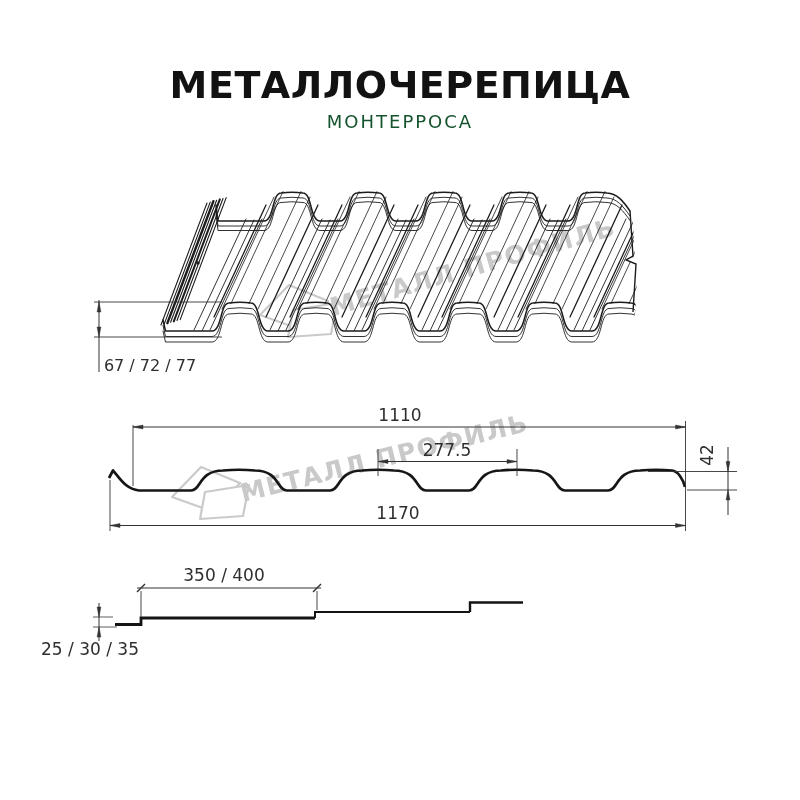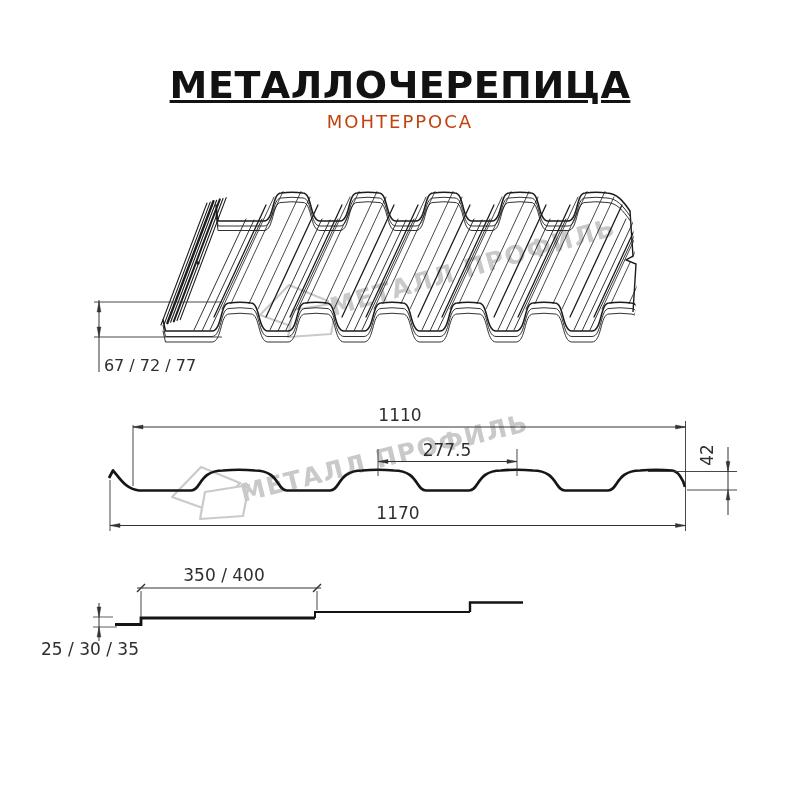--- a/index.html
+++ b/index.html
@@ -1,21 +1,21 @@
 <!DOCTYPE html>
 <html><head>
 <meta charset="utf-8">
 <style>
   html,body{margin:0;padding:0;background:#ffffff;}
   .page{position:relative;width:800px;height:800px;background:#ffffff;overflow:hidden;
         font-family:"DejaVu Sans","Liberation Sans",sans-serif;}
   .title{position:absolute;left:0;top:66px;width:800px;text-align:center;
-         font-size:38px;font-weight:bold;color:#121212;letter-spacing:.5px;line-height:1;text-decoration:underline;}
+         font-size:38px;font-weight:bold;color:#121212;letter-spacing:.5px;line-height:1;}
   .subtitle{position:absolute;left:0;top:113px;width:800px;text-align:center;
-            font-size:18px;font-weight:500;color:#c2410c;letter-spacing:2px;line-height:1;}
+            font-size:18px;font-weight:500;color:#14532d;letter-spacing:2px;line-height:1;}
   svg{position:absolute;left:0;top:0;}
   svg text{font-family:"DejaVu Sans","Liberation Sans",sans-serif;fill:#2e2e2e;}
   .dimtxt{font-size:17px;}
   .dimtxt-sm{font-size:16px;}
   .wmtxt{font-weight:bold;fill:#c9c9c9;}
 </style>
 </head>
 <body>
 
 <div class="page">

